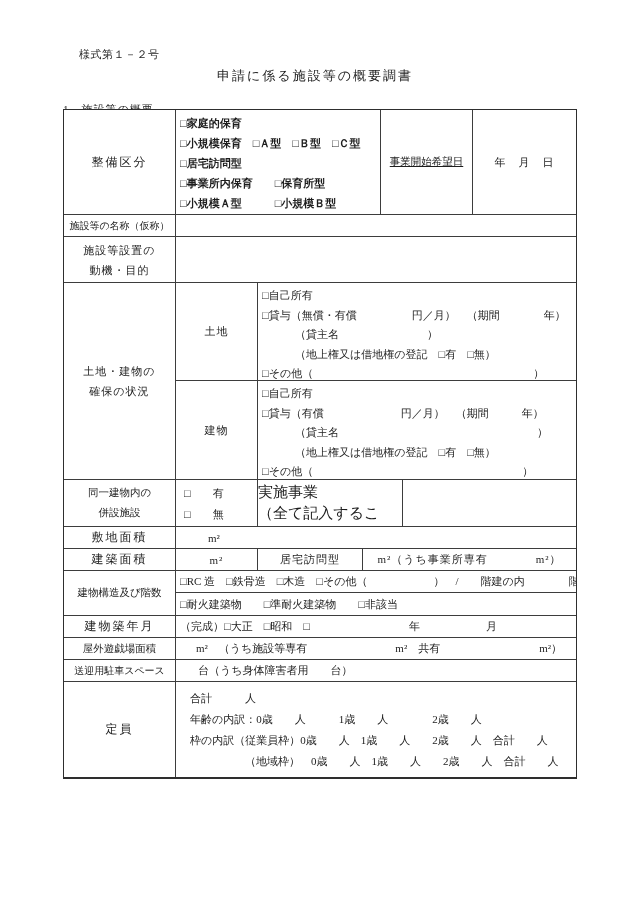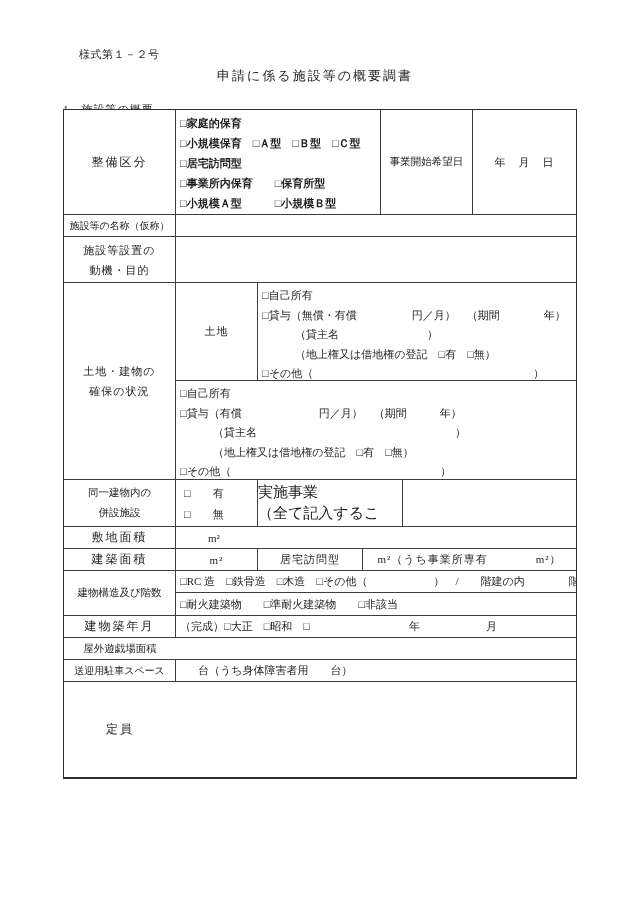--- a/index.html
+++ b/index.html
@@ -26,21 +26,21 @@
   .row:last-child { border-bottom:none; }
   .cell { border-right:1px solid #3d3d3d; overflow:hidden; }
   .cell:last-child { border-right:none; }
   .grow { flex:1 1 auto; }
   .col { display:flex; flex-direction:column; }
   .subrow { display:flex; width:100%; border-bottom:1px solid #3d3d3d; }
   .subrow:last-child { border-bottom:none; }
 
   .w-label { width:112px; flex:0 0 112px; }
   .w-opts  { width:205px; flex:0 0 205px; }
-  .w-start { width:92px;  flex:0 0 92px; }
+  .w-start { width:92px;  flex:0 0 92px;text-decoration:underline; }
   .w-sub   { width:82px;  flex:0 0 82px; }
   .w-note  { width:145px; flex:0 0 145px; }
   .w-floor { width:105px; flex:0 0 105px; }
 
   .vcenter { display:flex; align-items:center; justify-content:center; text-align:center; }
   .label12 { font-size:12px; letter-spacing:2px; }
   .label11 { font-size:11px; letter-spacing:1px; }
   .label10 { font-size:10px; letter-spacing:0; }
   .label105 { font-size:10.5px; letter-spacing:0; }
   .two-line { display:flex; flex-direction:column; align-items:center; justify-content:center; line-height:20px; }
@@ -105,20 +105,21 @@
           <div class="cell w-sub vcenter label11">土地</div>
           <div class="cell grow lines" style="line-height:19.4px">
             <div class="ln">□自己所有</div>
             <div class="ln">□貸与（無償・有償　　　　　円／月）　（期間　　　　年）</div>
             <div class="ln">　　　（貸主名　　　　　　　　）</div>
             <div class="ln">　　　（地上権又は借地権の登記　□有　□無）</div>
             <div class="ln">□その他（　　　　　　　　　　　　　　　　　　　　）</div>
           </div>
         </div>
         <div class="subrow" style="height:98px">
+          <div class="cell w-sub vcenter label11">建物</div>
           <div class="cell grow lines">
             <div class="ln">□自己所有</div>
             <div class="ln">□貸与（有償　　　　　　　円／月）　（期間　　　年）</div>
             <div class="ln">　　　（貸主名　　　　　　　　　　　　　　　　　　）</div>
             <div class="ln">　　　（地上権又は借地権の登記　□有　□無）</div>
             <div class="ln">□その他（　　　　　　　　　　　　　　　　　　　）</div>
           </div>
         </div>
       </div>
     </div>
@@ -159,25 +160,32 @@
       </div>
     </div>
 
     <div class="row h22">
       <div class="cell w-label vcenter label12">建物築年月</div>
       <div class="cell grow val-cell" style="padding-left:4px">（完成）□大正　□昭和　□　　　　　　　　　年　　　　　　月</div>
     </div>
 
     <div class="row h22">
       <div class="cell w-label vcenter label105">屋外遊戯場面積</div>
+      <div class="cell grow val-cell" style="padding-left:20px">m²　（うち施設等専有　　　　　　　　m²　共有　　　　　　　　　m²）</div>
     </div>
 
     <div class="row h22">
       <div class="cell w-label vcenter label10">送迎用駐車スペース</div>
       <div class="cell grow val-cell" style="padding-left:22px">台（うち身体障害者用　　台）</div>
     </div>
 
     <div class="row" style="height:95px">
       <div class="cell w-label vcenter label12">定員</div>
+      <div class="cell grow cap-lines">
+        <div class="ln">合計　　　人</div>
+        <div class="ln">年齢の内訳：0歳　　人　　　1歳　　人　　　　2歳　　人</div>
+        <div class="ln">枠の内訳（従業員枠）0歳　　人　1歳　　人　　2歳　　人　合計　　人</div>
+        <div class="ln">　　　　　（地域枠）　0歳　　人　1歳　　人　　2歳　　人　合計　　人</div>
+      </div>
     </div>
 
   </div>
 </div>
 
 </body></html>

